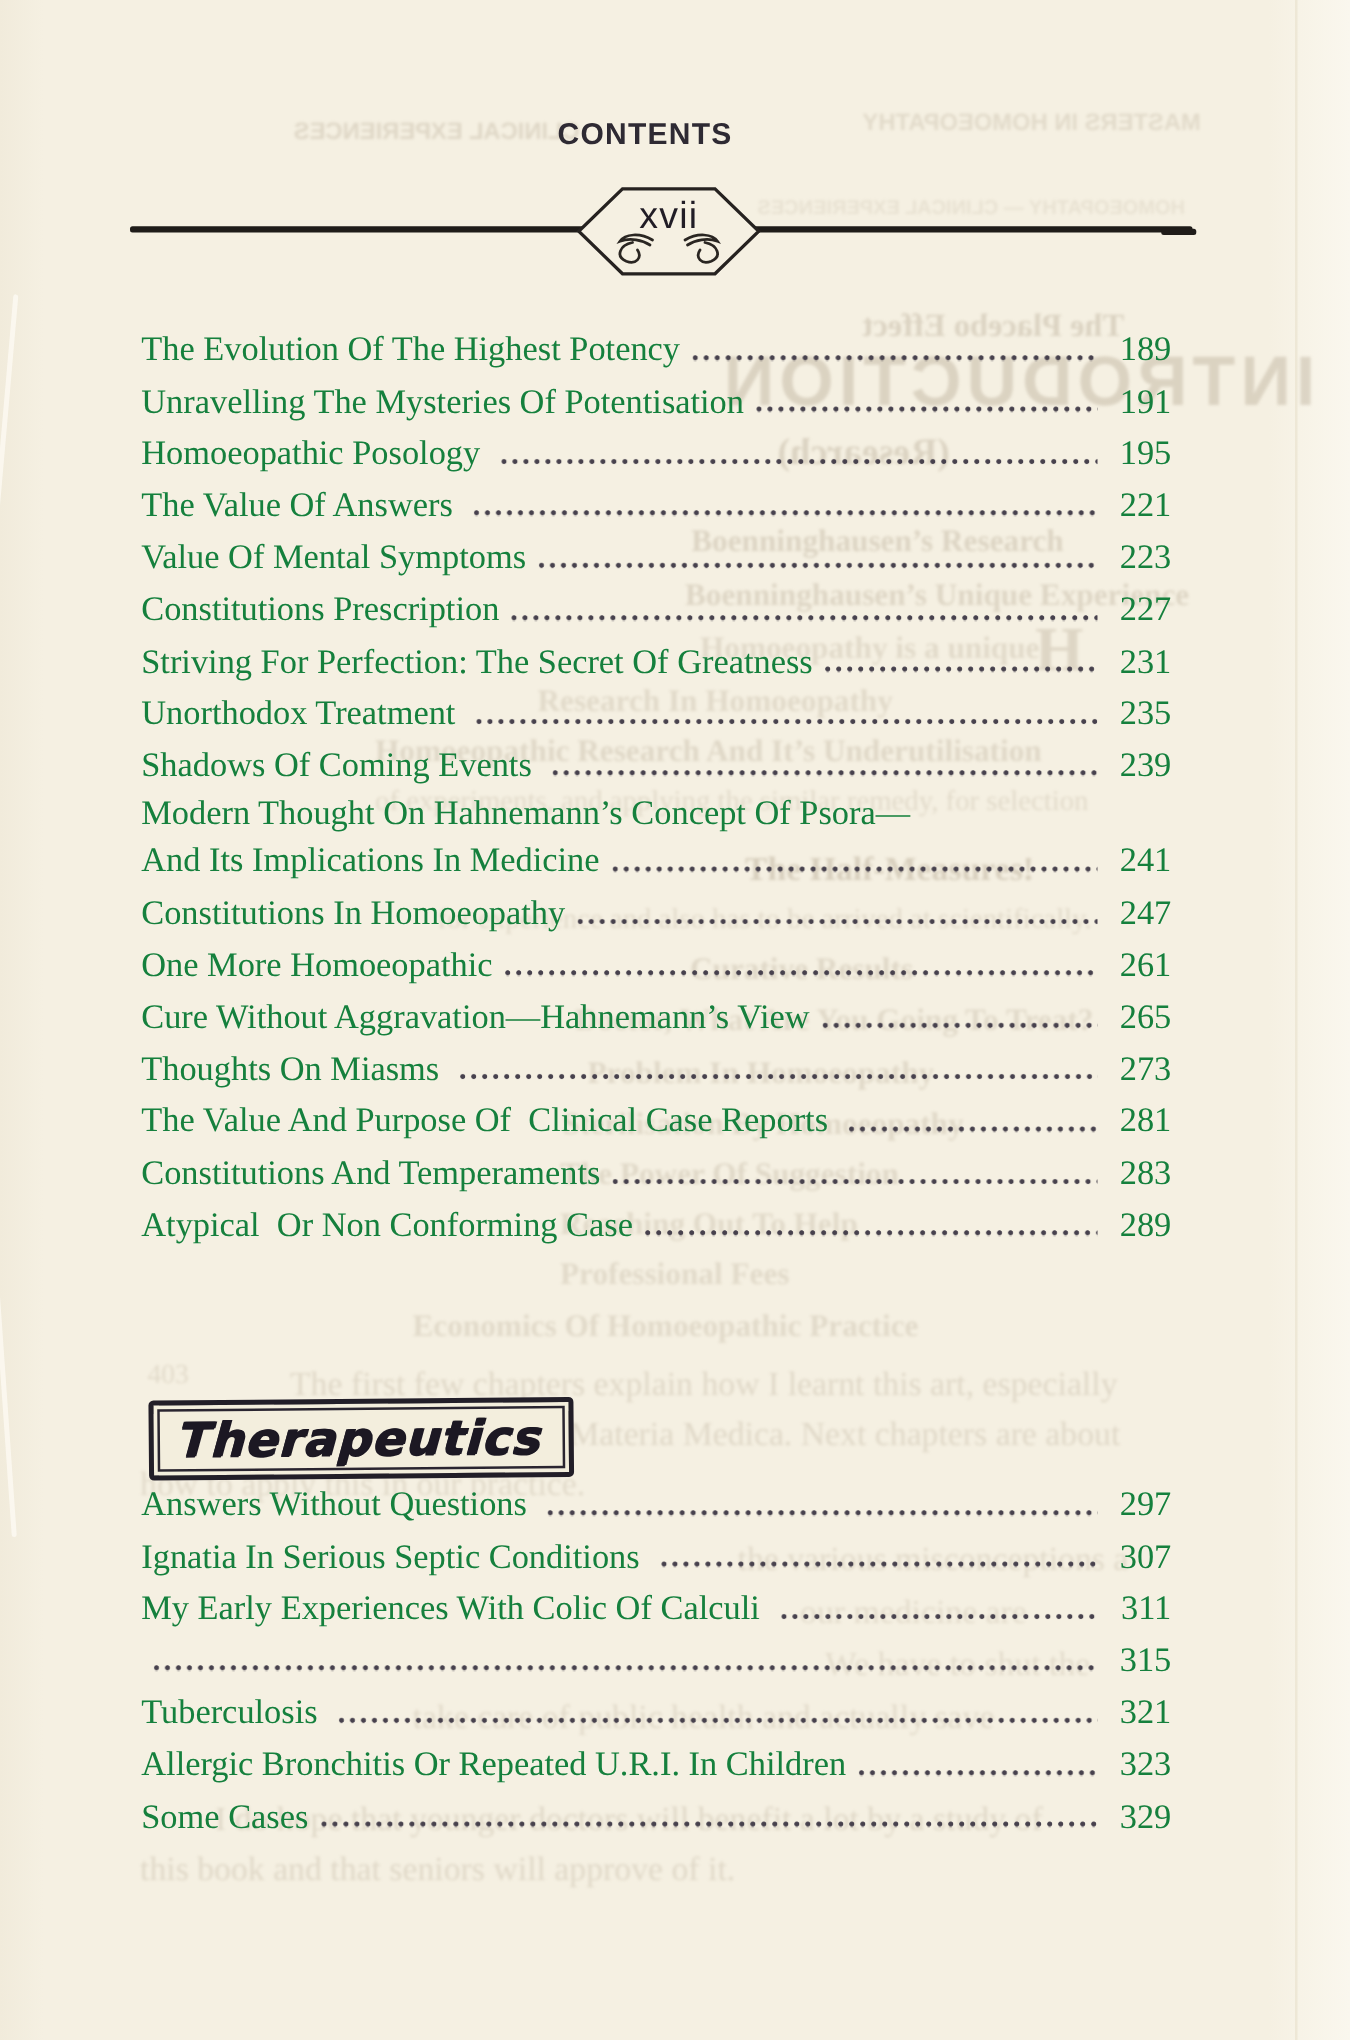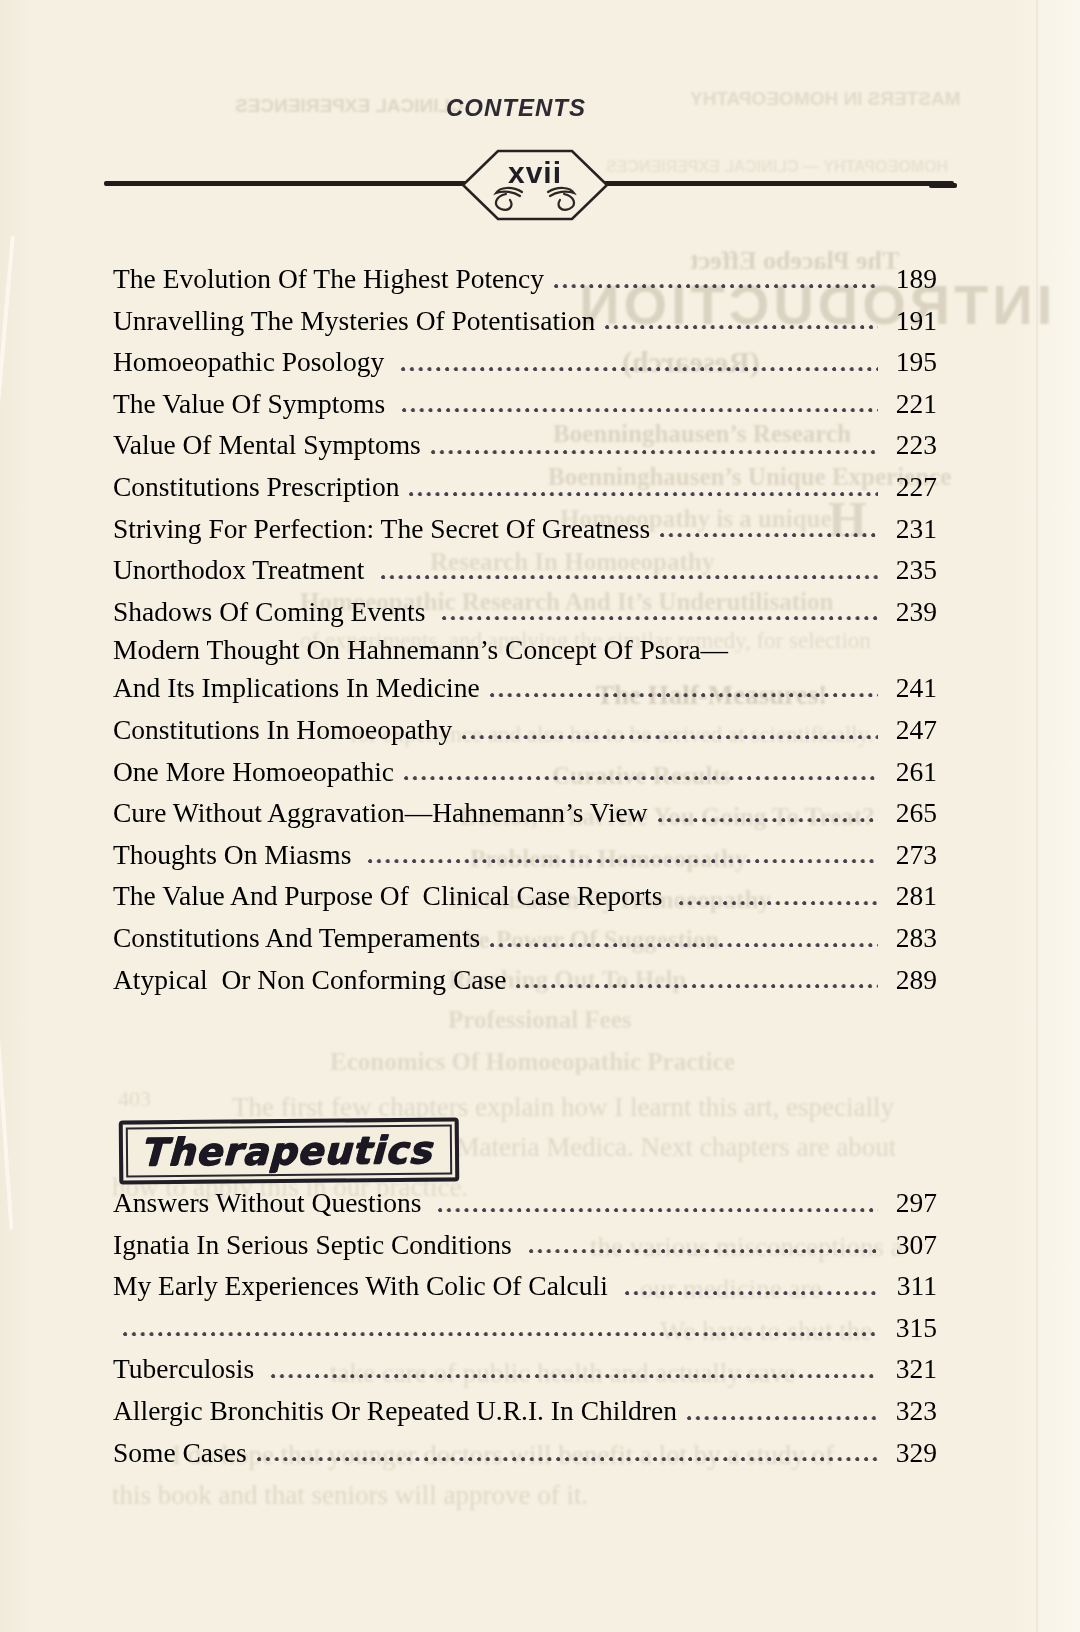--- a/index.html
+++ b/index.html
@@ -24,37 +24,37 @@
   .bleed-item {
     position:absolute; white-space:pre; color:#b5a892;
     filter:blur(1.3px); font-family:"Liberation Serif", serif;
   }
 
   
   #content { position:absolute; inset:0; z-index:2; }
 
   .contents-header {
     position:absolute; top:94px; left:276px; width:480px; text-align:center;
-    font-family:"Liberation Sans", sans-serif; font-style:italic; font-weight:bold;
+    font-family:"Liberation Sans", sans-serif; font-weight:bold;
     font-size:24px; letter-spacing:1px; color:#2e2a33;
   }
 
   .rule { position:absolute; height:5px; background:#1f1c19; border-radius:2px; }
   .rule-left  { top:181px; left:104px; width:364px; }
   .rule-right { top:181px; left:602px; width:352px; }
   .rule-right::after { content:""; position:absolute; right:-3px; top:2px; width:28px; height:5px; background:#1f1c19; border-radius:2px; }
 
   .hex-badge { position:absolute; left:460px; top:148px; width:150px; height:74px; }
   .hex-num {
     position:absolute; left:460px; top:156px; width:150px; text-align:center;
-    font-family:"Liberation Sans", sans-serif; font-weight:bold; font-size:30px; color:#211d26;
+    font-family:"Liberation Sans", sans-serif; font-weight:normal; font-size:30px; color:#211d26;
     letter-spacing:1px;
   }
 
-  .toc-list { position:absolute; left:113px; width:824px; color:#000000; }
+  .toc-list { position:absolute; left:113px; width:824px; color:#15803d; }
   #toc-list-1 { top:258px; }
   #toc-list-2 { top:1182px; }
   .toc-row { display:flex; height:41.6px; }
   .toc-title { white-space:pre; font-size:27.5px; line-height:41.6px; }
   .toc-page  { white-space:pre; font-size:27.5px; line-height:41.6px; margin-left:16px; }
   .toc-line1 { height:35px; line-height:35px; font-size:27.5px; white-space:pre; }
   .leader {
     flex:1; margin:0 2px 0 10px;
     background-image:radial-gradient(circle at 2.2px 2.2px, #47414d 1.7px, rgba(0,0,0,0) 2.3px);
     background-size:8.8px 5px; background-repeat:repeat-x;
@@ -148,21 +148,21 @@
         <span class="toc-title">Unravelling The Mysteries Of Potentisation</span>
         <span class="leader"></span>
         <span class="toc-page">191</span>
       </div>
       <div class="toc-row">
         <span class="toc-title">Homoeopathic Posology </span>
         <span class="leader"></span>
         <span class="toc-page">195</span>
       </div>
       <div class="toc-row">
-        <span class="toc-title">The Value Of Symptoms </span>
+        <span class="toc-title">The Value Of Answers </span>
         <span class="leader"></span>
         <span class="toc-page">221</span>
       </div>
       <div class="toc-row">
         <span class="toc-title">Value Of Mental Symptoms</span>
         <span class="leader"></span>
         <span class="toc-page">223</span>
       </div>
       <div class="toc-row">
         <span class="toc-title">Constitutions Prescription</span>

